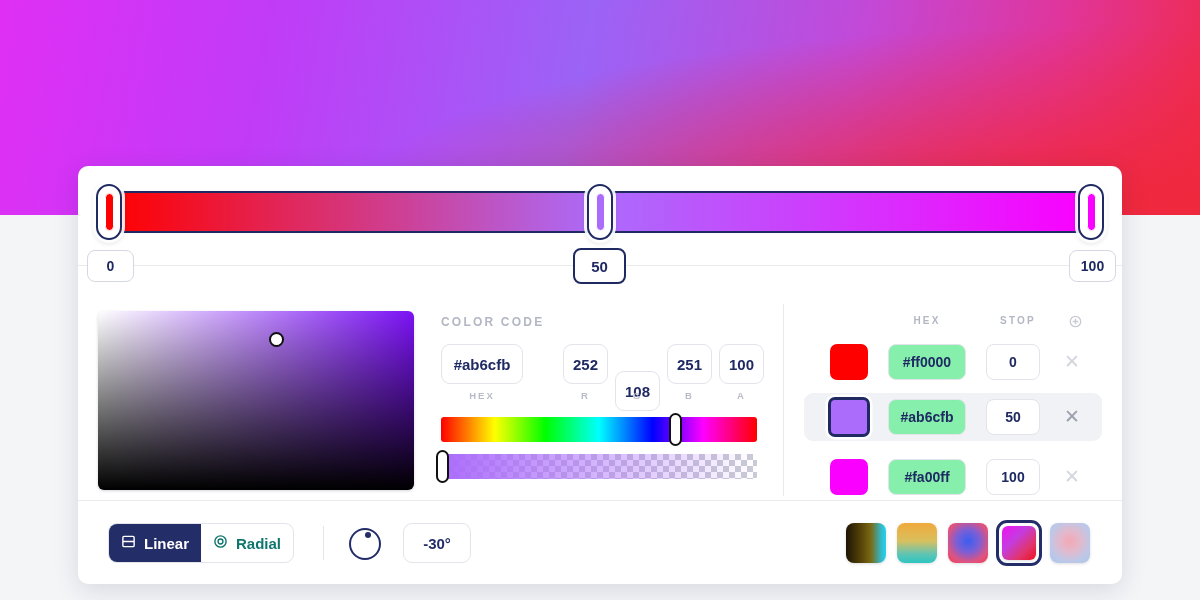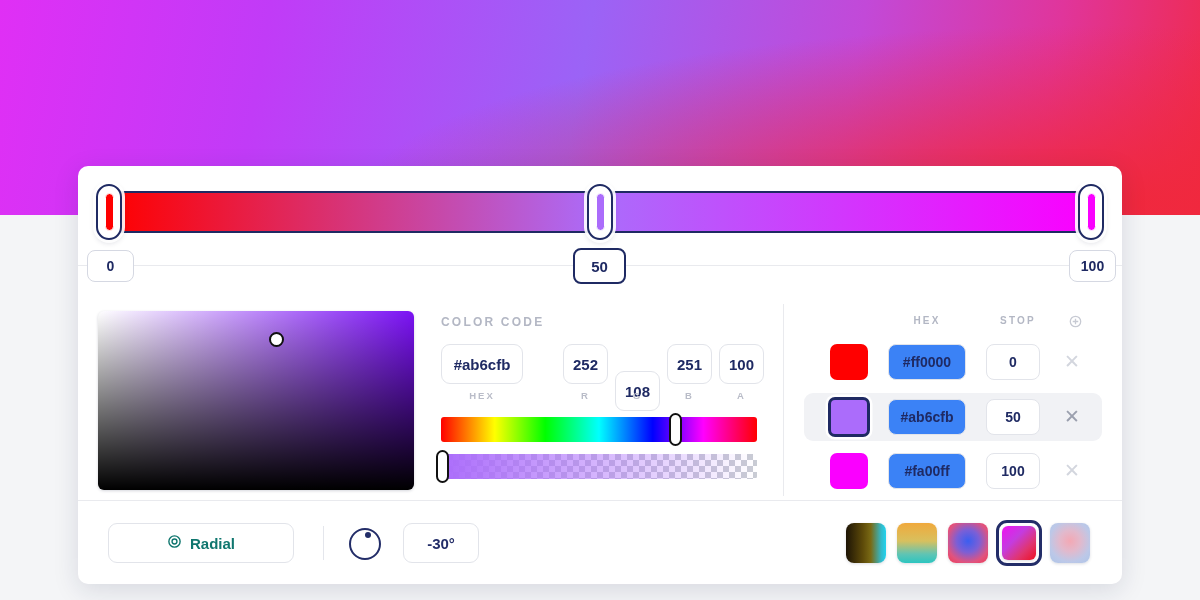--- a/index.html
+++ b/index.html
@@ -163,33 +163,33 @@
     color: #c7cad3; cursor: pointer;
   }
 
   .stop-row {
     position: absolute; left: 726px; width: 298px; height: 48px;
     border-radius: 9px; display: flex; align-items: center;
   }
   .stop-row.selected { background: #f1f2f5; }
   #row-0 { top: 54px; }
   #row-1 { top: 109px; }
-  #row-2 { top: 163px; }
+  #row-2 { top: 169px; }
 
   .sw {
     position: absolute; left: 26px; width: 38px; height: 36px;
     border-radius: 7px; cursor: pointer;
   }
   .stop-row.selected .sw {
     border: 3px solid #1f2a63; box-shadow: 0 0 0 2.5px #fff;
     width: 42px; height: 40px; left: 24px;
   }
   .row-hex {
     position: absolute; left: 84px; width: 78px; height: 36px;
-    border: 1.6px solid #e2e4ea; border-radius: 8px; background: #3b82f6;
+    border: 1.6px solid #e2e4ea; border-radius: 8px; background: #86efac;
     color: #1f2a63; font-size: 14px; font-weight: bold;
     display: flex; align-items: center; justify-content: center;
   }
   .row-stop {
     position: absolute; left: 182px; width: 54px; height: 36px;
     border: 1.6px solid #e2e4ea; border-radius: 8px; background: #fff;
     color: #1f2a63; font-size: 14px; font-weight: bold;
     display: flex; align-items: center; justify-content: center;
   }
   .row-del {
@@ -222,21 +222,21 @@
   }
   #angle-dial {
     position: absolute; left: 271px; top: 27px; width: 32px; height: 32px;
     border: 2.5px solid #232d68; border-radius: 50%; cursor: pointer;
   }
   #angle-dot {
     position: absolute; left: 14px; top: 2px; width: 6px; height: 6px;
     border-radius: 50%; background: #232d68;
   }
   #angle-field {
-    position: absolute; left: 325px; top: 22px; width: 76px; height: 40px;
+    position: absolute; left: 325px; top: 22px; width: 68px; height: 40px;
     border: 1.6px solid #e2e4ea; border-radius: 9px; background: #fff;
     color: #232d68; font-size: 15px; font-weight: bold;
     display: flex; align-items: center; justify-content: center; text-align: center;
   }
   #upload-btn {
     position: absolute; left: 572px; top: 22px; width: 146px; height: 40px;
     border: 1.6px solid #e2e4ea; border-radius: 9px; background: #fff;
     display: flex; align-items: center; justify-content: center; gap: 9px;
     color: #8f94a3; font-size: 15px; font-weight: bold; cursor: pointer;
   }
@@ -335,20 +335,29 @@
       <div class="sw" style="background: rgb(250, 0, 255);"></div>
       <div class="row-hex">#fa00ff</div>
       <div class="row-stop">100</div>
       <div class="row-del">✕</div>
     </div>
   </div>
 
   <div id="footer">
 
     <div id="type-toggle">
+      <div class="type-btn active">
+        <span>
+          <svg width="15" height="15" viewBox="0 0 16 16" fill="none" stroke="currentColor" stroke-width="1.5">
+            <rect x="2" y="2.5" width="12" height="11" rx="1.3"></rect>
+              <path d="M2 8h12"></path>
+          </svg>
+        </span>
+        <span>Linear</span>
+      </div>
       <div class="type-btn idle">
         <span>
           <svg width="15" height="15" viewBox="0 0 16 16" fill="none" stroke="currentColor" stroke-width="1.5">
             <circle cx="8" cy="8" r="6"></circle>
               <circle cx="8" cy="8" r="2.6"></circle>
           </svg>
         </span>
         <span>Radial</span>
       </div>
     </div>

